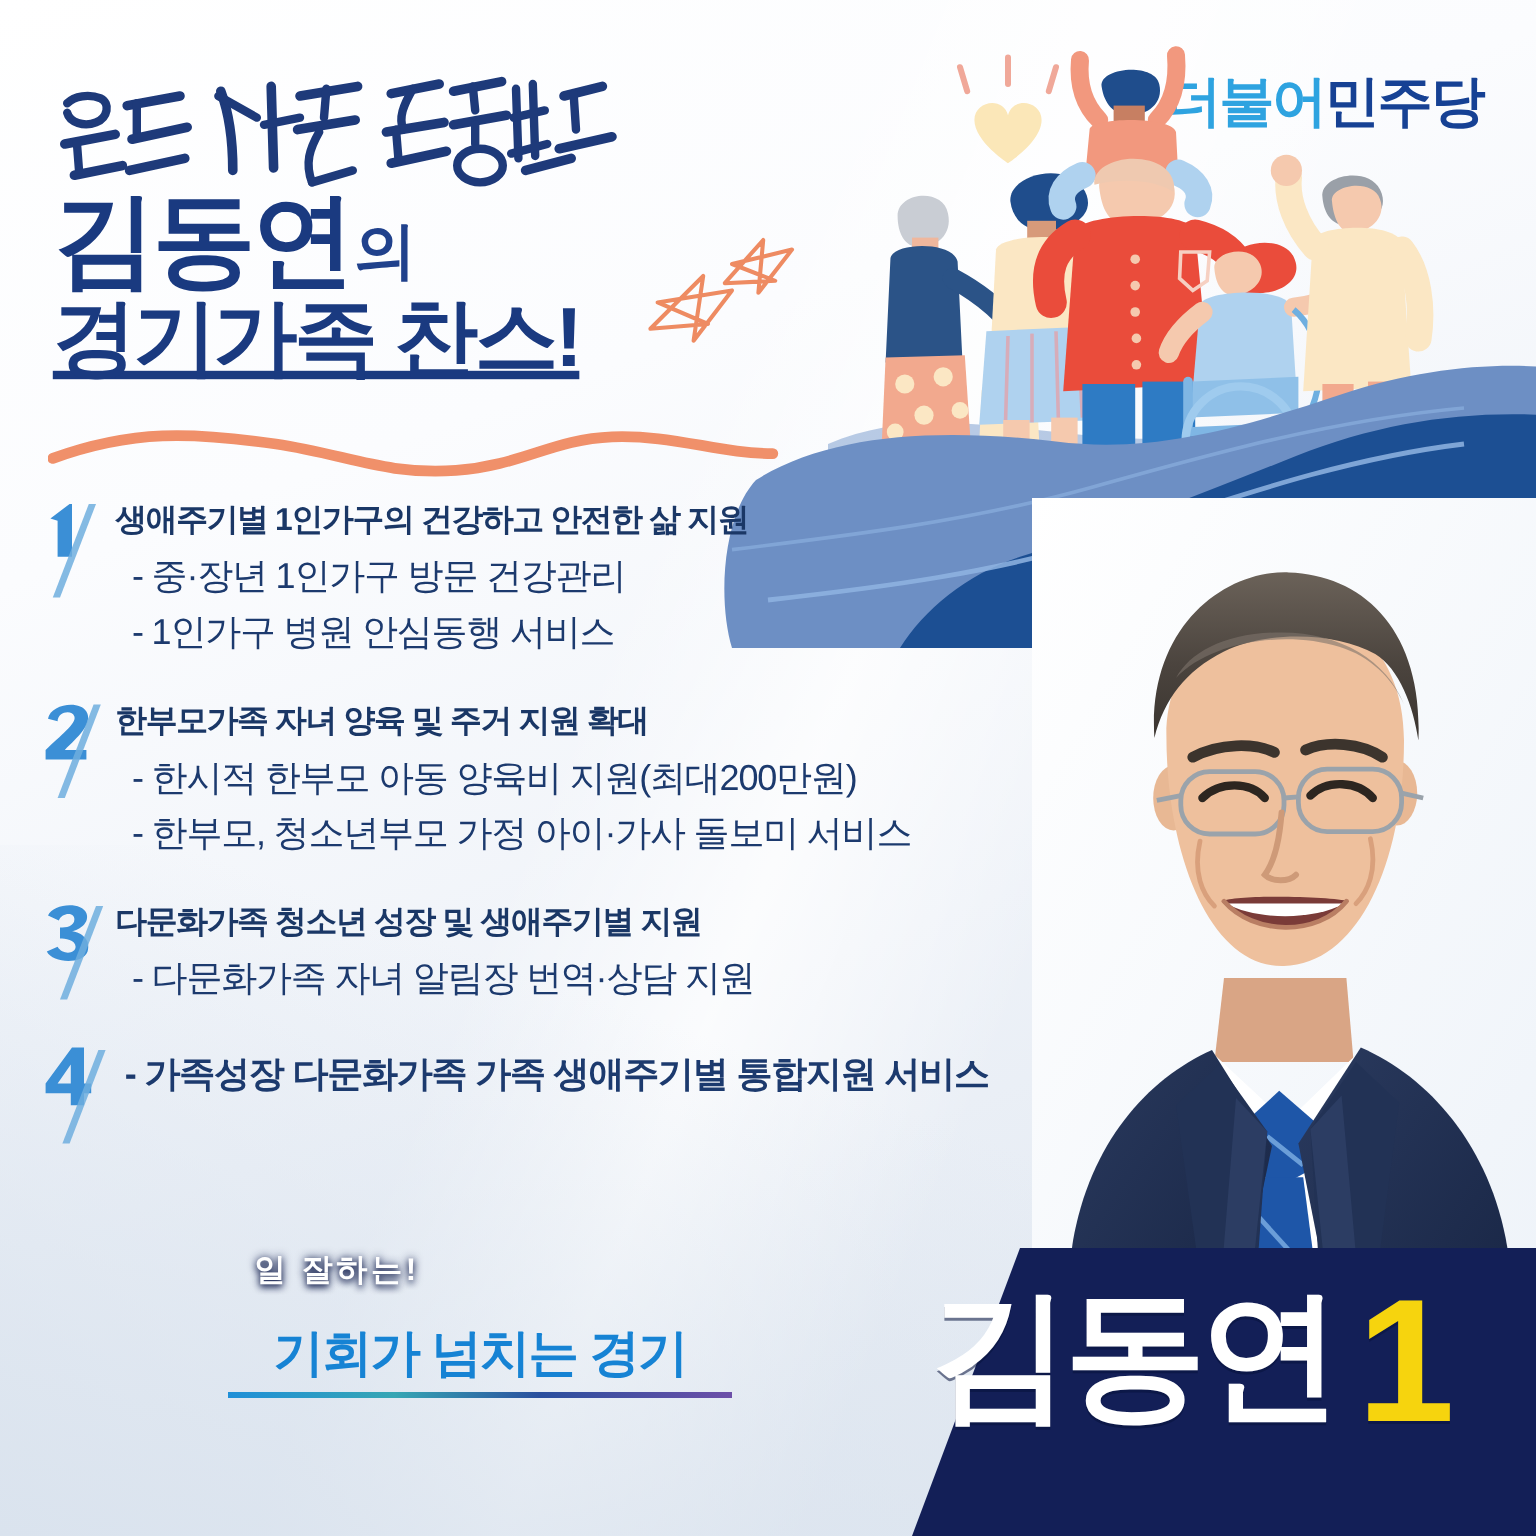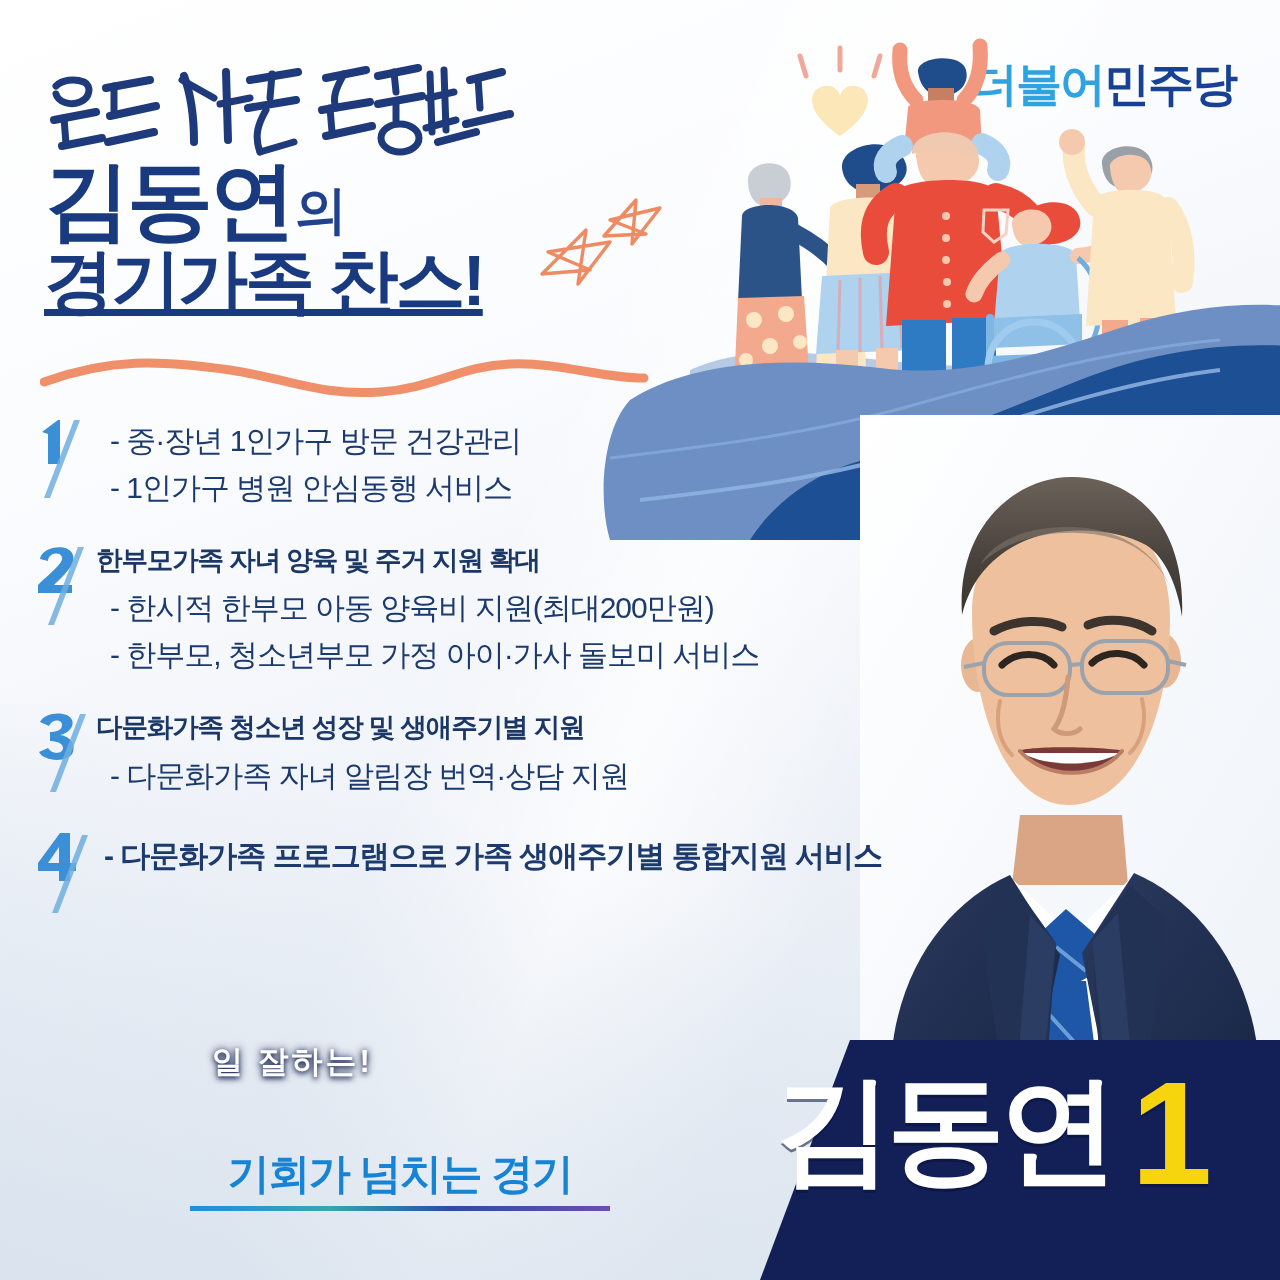--- a/index.html
+++ b/index.html
@@ -107,21 +107,21 @@
   }
   .psub {
     font-size:30px; font-weight:normal; color:#1c3a6e;
     letter-spacing:-1.0px; line-height:1.55;
     padding-left:14px;
   }
   .policy-4 .psub { font-weight:bold; padding-left:8px; }
   .policy-4 .ptitle { margin-bottom:4px; }
 
   
-  .slogan { position:absolute; left:190px; top:1151px; width:420px; text-align:center; }
+  .slogan { position:absolute; left:190px; top:1105px; width:420px; text-align:center; }
   .slogan-l1 {
     font-size:42px; font-weight:bold; color:#1683D4;
     letter-spacing:-1.5px; line-height:1.1;
   }
   .slogan-rule {
     height:5px; margin:9px 0 6px 0;
     background:linear-gradient(90deg,#1f8fd8 0%,#36a6b4 33%,#2a4f9e 62%,#6d4fa8 100%);
   }
   .slogan-l2 {
     font-size:42px; font-weight:bold; color:#1b3f86;
@@ -130,21 +130,21 @@
 
   
   .name-banner {
     position:absolute; right:0; bottom:0;
     width:520px; height:240px;
     background:#131f57;
     clip-path:polygon(90px 0, 520px 0, 520px 240px, 0 240px);
   }
   .name-sub {
     position:absolute; left:212px; top:1041px;
-    font-size:31px; font-weight:bold; color:#ffffff;
+    font-size:26px; font-weight:bold; color:#ffffff;
     letter-spacing:3px;
     text-shadow:0 0 8px rgba(10,22,70,0.9), 0 2px 5px rgba(10,22,70,0.85);
     white-space:nowrap;
   }
   .name-row {
     position:absolute; left:0; top:1080px;
     width:520px;
     display:flex; align-items:flex-start; justify-content:flex-start;
     padding-left:14px;
   }
@@ -475,20 +475,21 @@
 
   <div class="policies">
 
     <div class="policy policy-1">
       <div class="pnum">
         <svg viewBox="0 0 56 86" xmlns="http://www.w3.org/2000/svg">
           <path d="M8,18 L24,6 L26,6 L26,50 L14,50 L14,20 Z" fill="#3B8FD6"></path>
           <path d="M40,6 L46,6 L16,84 L10,84 Z" fill="#6FAEDE" opacity="0.85"></path>
         </svg>
       </div>
+      <div class="ptitle">생애주기별 1인가구의 건강하고 안전한 삶 지원</div>
       <div class="psub">- 중·장년 1인가구 방문 건강관리</div>
       <div class="psub">- 1인가구 병원 안심동행 서비스</div>
     </div>
 
     <div class="policy policy-2">
       <div class="pnum">
         <svg viewBox="0 0 56 86" xmlns="http://www.w3.org/2000/svg">
           <path d="M6,18 C8,6 32,2 38,12 C44,22 30,34 20,44 L38,44 L38,52 L4,52 L4,44 C16,32 30,22 28,16 C26,10 14,12 14,20 Z" fill="#3B8FD6"></path>
           <path d="M44,6 L50,6 L20,84 L14,84 Z" fill="#6FAEDE" opacity="0.85"></path>
         </svg>
@@ -509,21 +510,21 @@
       <div class="psub">- 다문화가족 자녀 알림장 번역·상담 지원</div>
     </div>
 
     <div class="policy policy-4">
       <div class="pnum">
         <svg viewBox="0 0 56 86" xmlns="http://www.w3.org/2000/svg">
           <path d="M26,4 L36,4 L36,34 L42,34 L42,42 L36,42 L36,52 L25,52 L25,42 L4,42 L4,34 Z M25,18 L14,34 L25,34 Z" fill="#3B8FD6"></path>
           <path d="M48,6 L54,6 L24,84 L18,84 Z" fill="#6FAEDE" opacity="0.85"></path>
         </svg>
       </div>
-      <div class="psub">- 다문화가족 프로그램으로 가족 생애주기별 통합지원 서비스</div>
+      <div class="psub">- 가족성장 다문화가족 가족 생애주기별 통합지원 서비스</div>
     </div>
   </div>
 
   <div class="slogan">
     <div class="slogan-l1">기회가 넘치는 경기</div>
     <div class="slogan-rule"></div>
   </div>
 
   <div class="name-banner"></div>
   <div class="name-sub">일  잘하는!</div>

